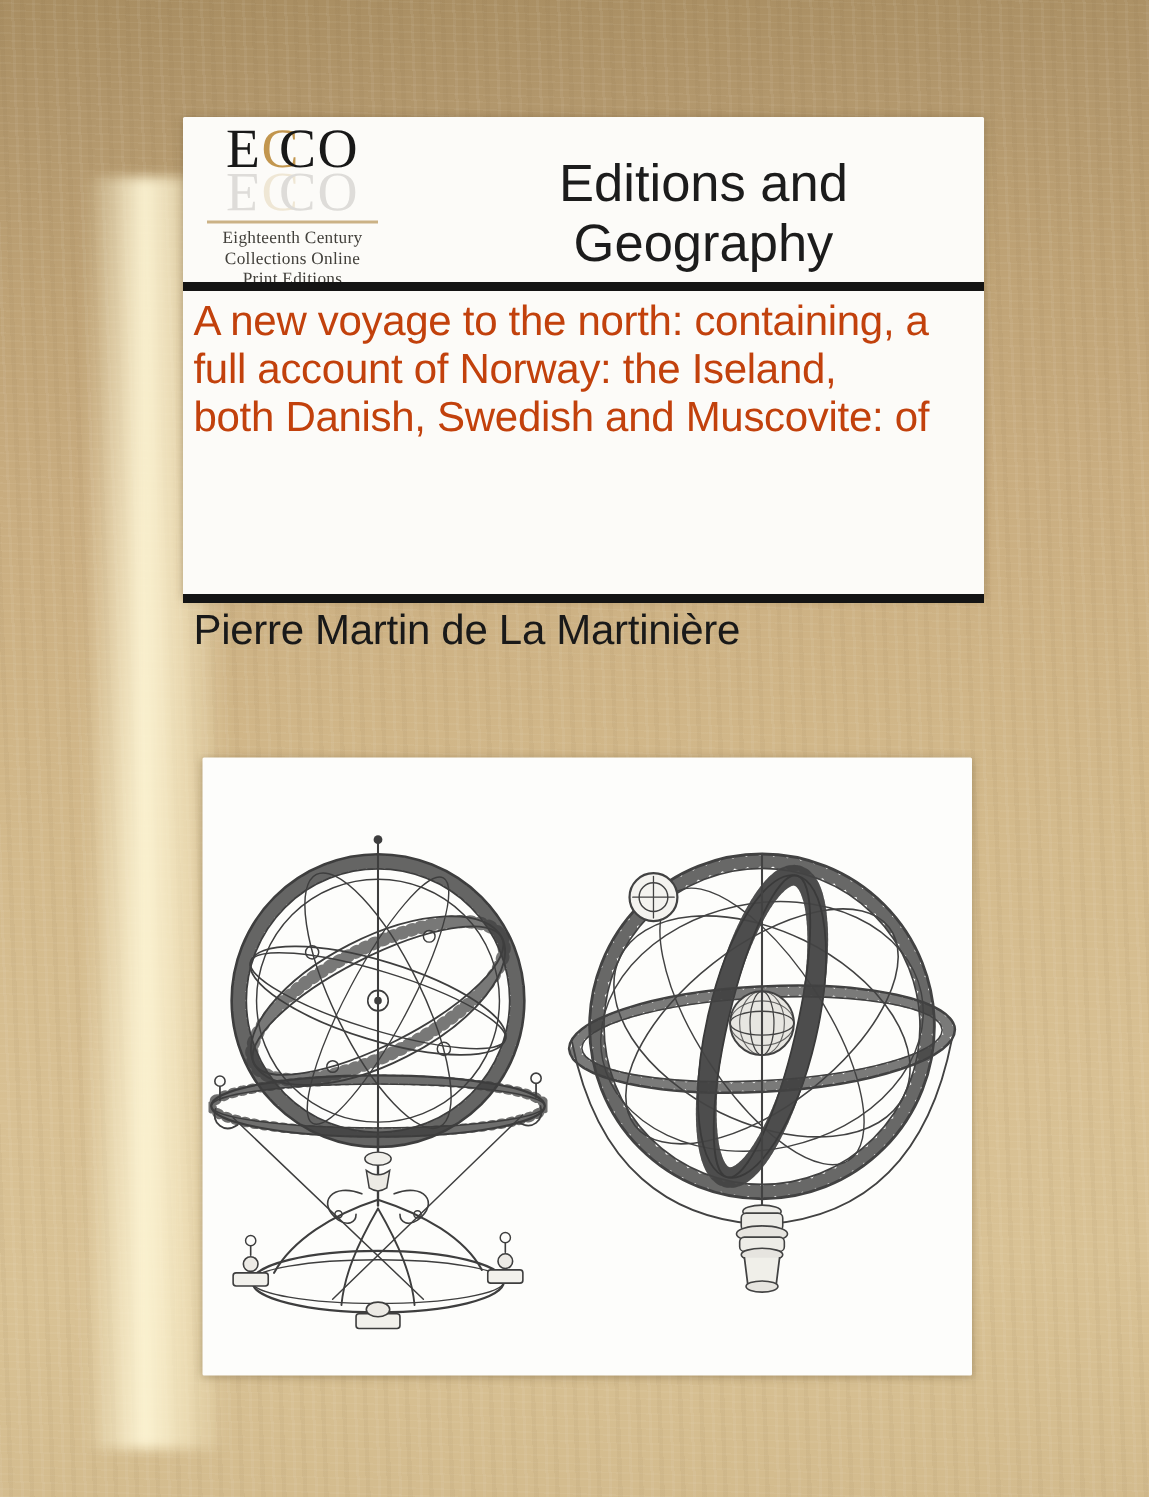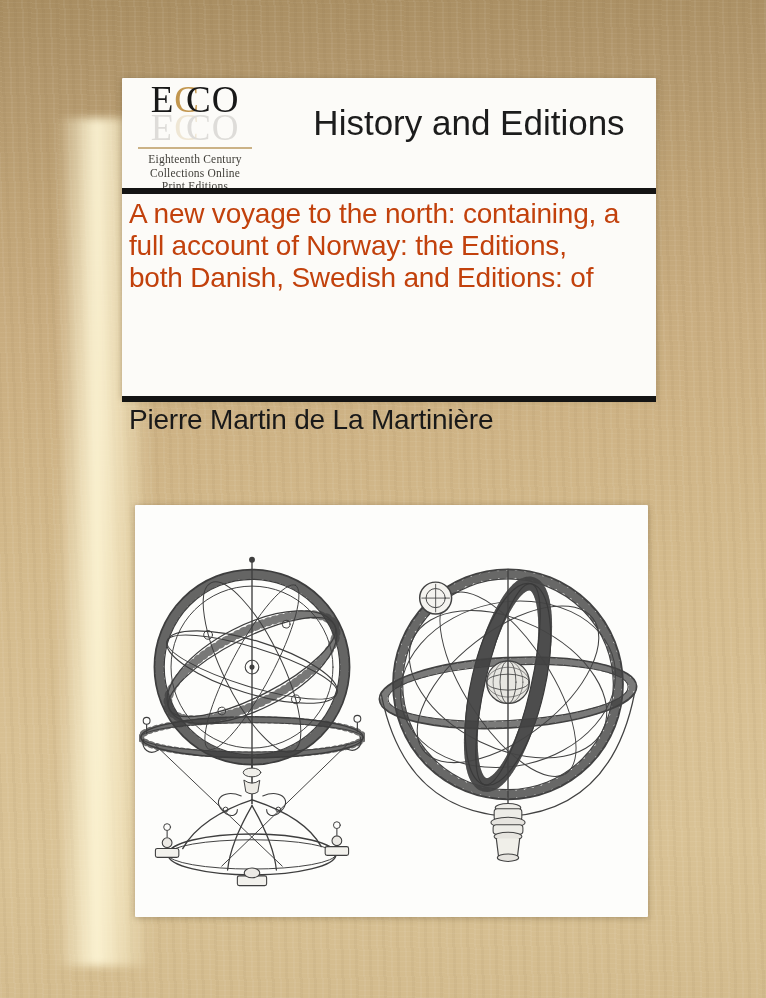--- a/index.html
+++ b/index.html
@@ -75,28 +75,28 @@
         <span class="lb">E</span><span class="lg">C</span><span class="lb lov">C</span><span class="lb">O</span>
       </div>
       <div class="logo-rule"></div>
       <div class="tagline">
         <div>Eighteenth Century</div>
         <div>Collections Online</div>
         <div>Print Editions</div>
       </div>
     </div>
 
-    <div class="category">History and Editions</div>
+    <div class="category">Editions and Geography</div>
 
     <div class="bar bar-top"></div>
 
     <div class="title">
       <span>A new voyage to the north: containing, a</span>
-      <span>full account of Norway: the Editions,</span>
-      <span>both Danish, Swedish and Editions: of</span>
+      <span>full account of Norway: the Iseland,</span>
+      <span>both Danish, Swedish and Muscovite: of</span>
     </div>
 
     <div class="bar bar-bottom"></div>
 
     <div class="author">Pierre Martin de La Martinière</div>
   </div>
 
   <div class="illus-card">
 
     <svg class="sphere-left" viewBox="0 0 230 410" xmlns="http://www.w3.org/2000/svg">

